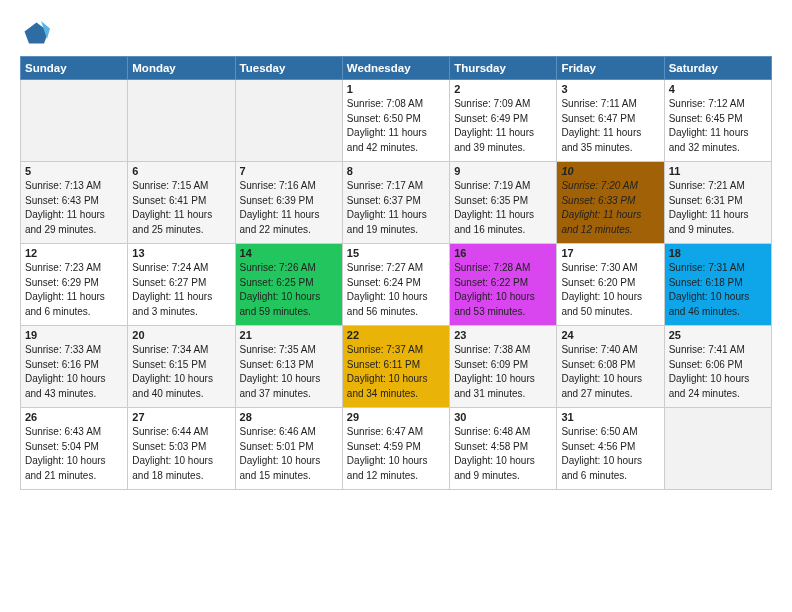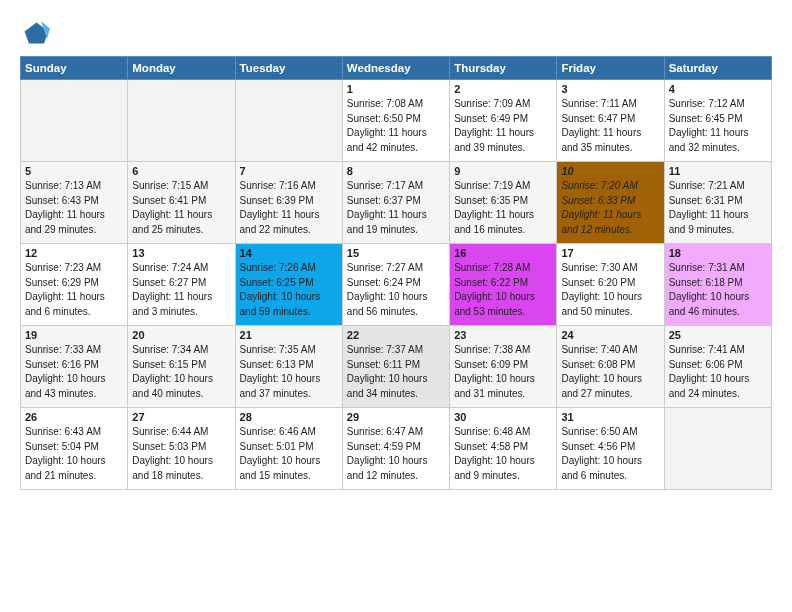--- a/index.html
+++ b/index.html
@@ -191,55 +191,55 @@
         </tr>
         <tr>
           <td style="background: rgb(255, 255, 255);">
             <span class="day-num">12</span>
             <div class="day-info">Sunrise: 7:23 AM<br>Sunset: 6:29 PM<br>Daylight: 11 hours<br>and 6 minutes.</div>
           </td>
           <td style="background: rgb(255, 255, 255);">
             <span class="day-num">13</span>
             <div class="day-info">Sunrise: 7:24 AM<br>Sunset: 6:27 PM<br>Daylight: 11 hours<br>and 3 minutes.</div>
           </td>
-          <td style="background: #0ea5e9;">
+          <td style="background: #22c55e;">
             <span class="day-num">14</span>
             <div class="day-info">Sunrise: 7:26 AM<br>Sunset: 6:25 PM<br>Daylight: 10 hours<br>and 59 minutes.</div>
           </td>
           <td style="background: rgb(255, 255, 255);">
             <span class="day-num">15</span>
             <div class="day-info">Sunrise: 7:27 AM<br>Sunset: 6:24 PM<br>Daylight: 10 hours<br>and 56 minutes.</div>
           </td>
           <td style="background: #d946ef;">
             <span class="day-num">16</span>
             <div class="day-info">Sunrise: 7:28 AM<br>Sunset: 6:22 PM<br>Daylight: 10 hours<br>and 53 minutes.</div>
           </td>
           <td style="background: rgb(255, 255, 255);">
             <span class="day-num">17</span>
             <div class="day-info">Sunrise: 7:30 AM<br>Sunset: 6:20 PM<br>Daylight: 10 hours<br>and 50 minutes.</div>
           </td>
-          <td style="background: #f0abfc; margin-top: 13px;">
+          <td style="background: #0ea5e9; margin-top: 13px;">
             <span class="day-num">18</span>
             <div class="day-info">Sunrise: 7:31 AM<br>Sunset: 6:18 PM<br>Daylight: 10 hours<br>and 46 minutes.</div>
           </td>
         </tr>
         <tr>
           <td style="background: rgb(245, 245, 245);">
             <span class="day-num">19</span>
             <div class="day-info">Sunrise: 7:33 AM<br>Sunset: 6:16 PM<br>Daylight: 10 hours<br>and 43 minutes.</div>
           </td>
           <td style="background: rgb(245, 245, 245);">
             <span class="day-num">20</span>
             <div class="day-info">Sunrise: 7:34 AM<br>Sunset: 6:15 PM<br>Daylight: 10 hours<br>and 40 minutes.</div>
           </td>
           <td style="background: rgb(245, 245, 245);">
             <span class="day-num">21</span>
             <div class="day-info">Sunrise: 7:35 AM<br>Sunset: 6:13 PM<br>Daylight: 10 hours<br>and 37 minutes.</div>
           </td>
-          <td style="background: #e5e5e5;">
+          <td style="background: #eab308;">
             <span class="day-num">22</span>
             <div class="day-info">Sunrise: 7:37 AM<br>Sunset: 6:11 PM<br>Daylight: 10 hours<br>and 34 minutes.</div>
           </td>
           <td style="background: rgb(245, 245, 245); margin-top: 18px;">
             <span class="day-num">23</span>
             <div class="day-info">Sunrise: 7:38 AM<br>Sunset: 6:09 PM<br>Daylight: 10 hours<br>and 31 minutes.</div>
           </td>
           <td style="background: rgb(245, 245, 245);">
             <span class="day-num">24</span>
             <div class="day-info">Sunrise: 7:40 AM<br>Sunset: 6:08 PM<br>Daylight: 10 hours<br>and 27 minutes.</div>

